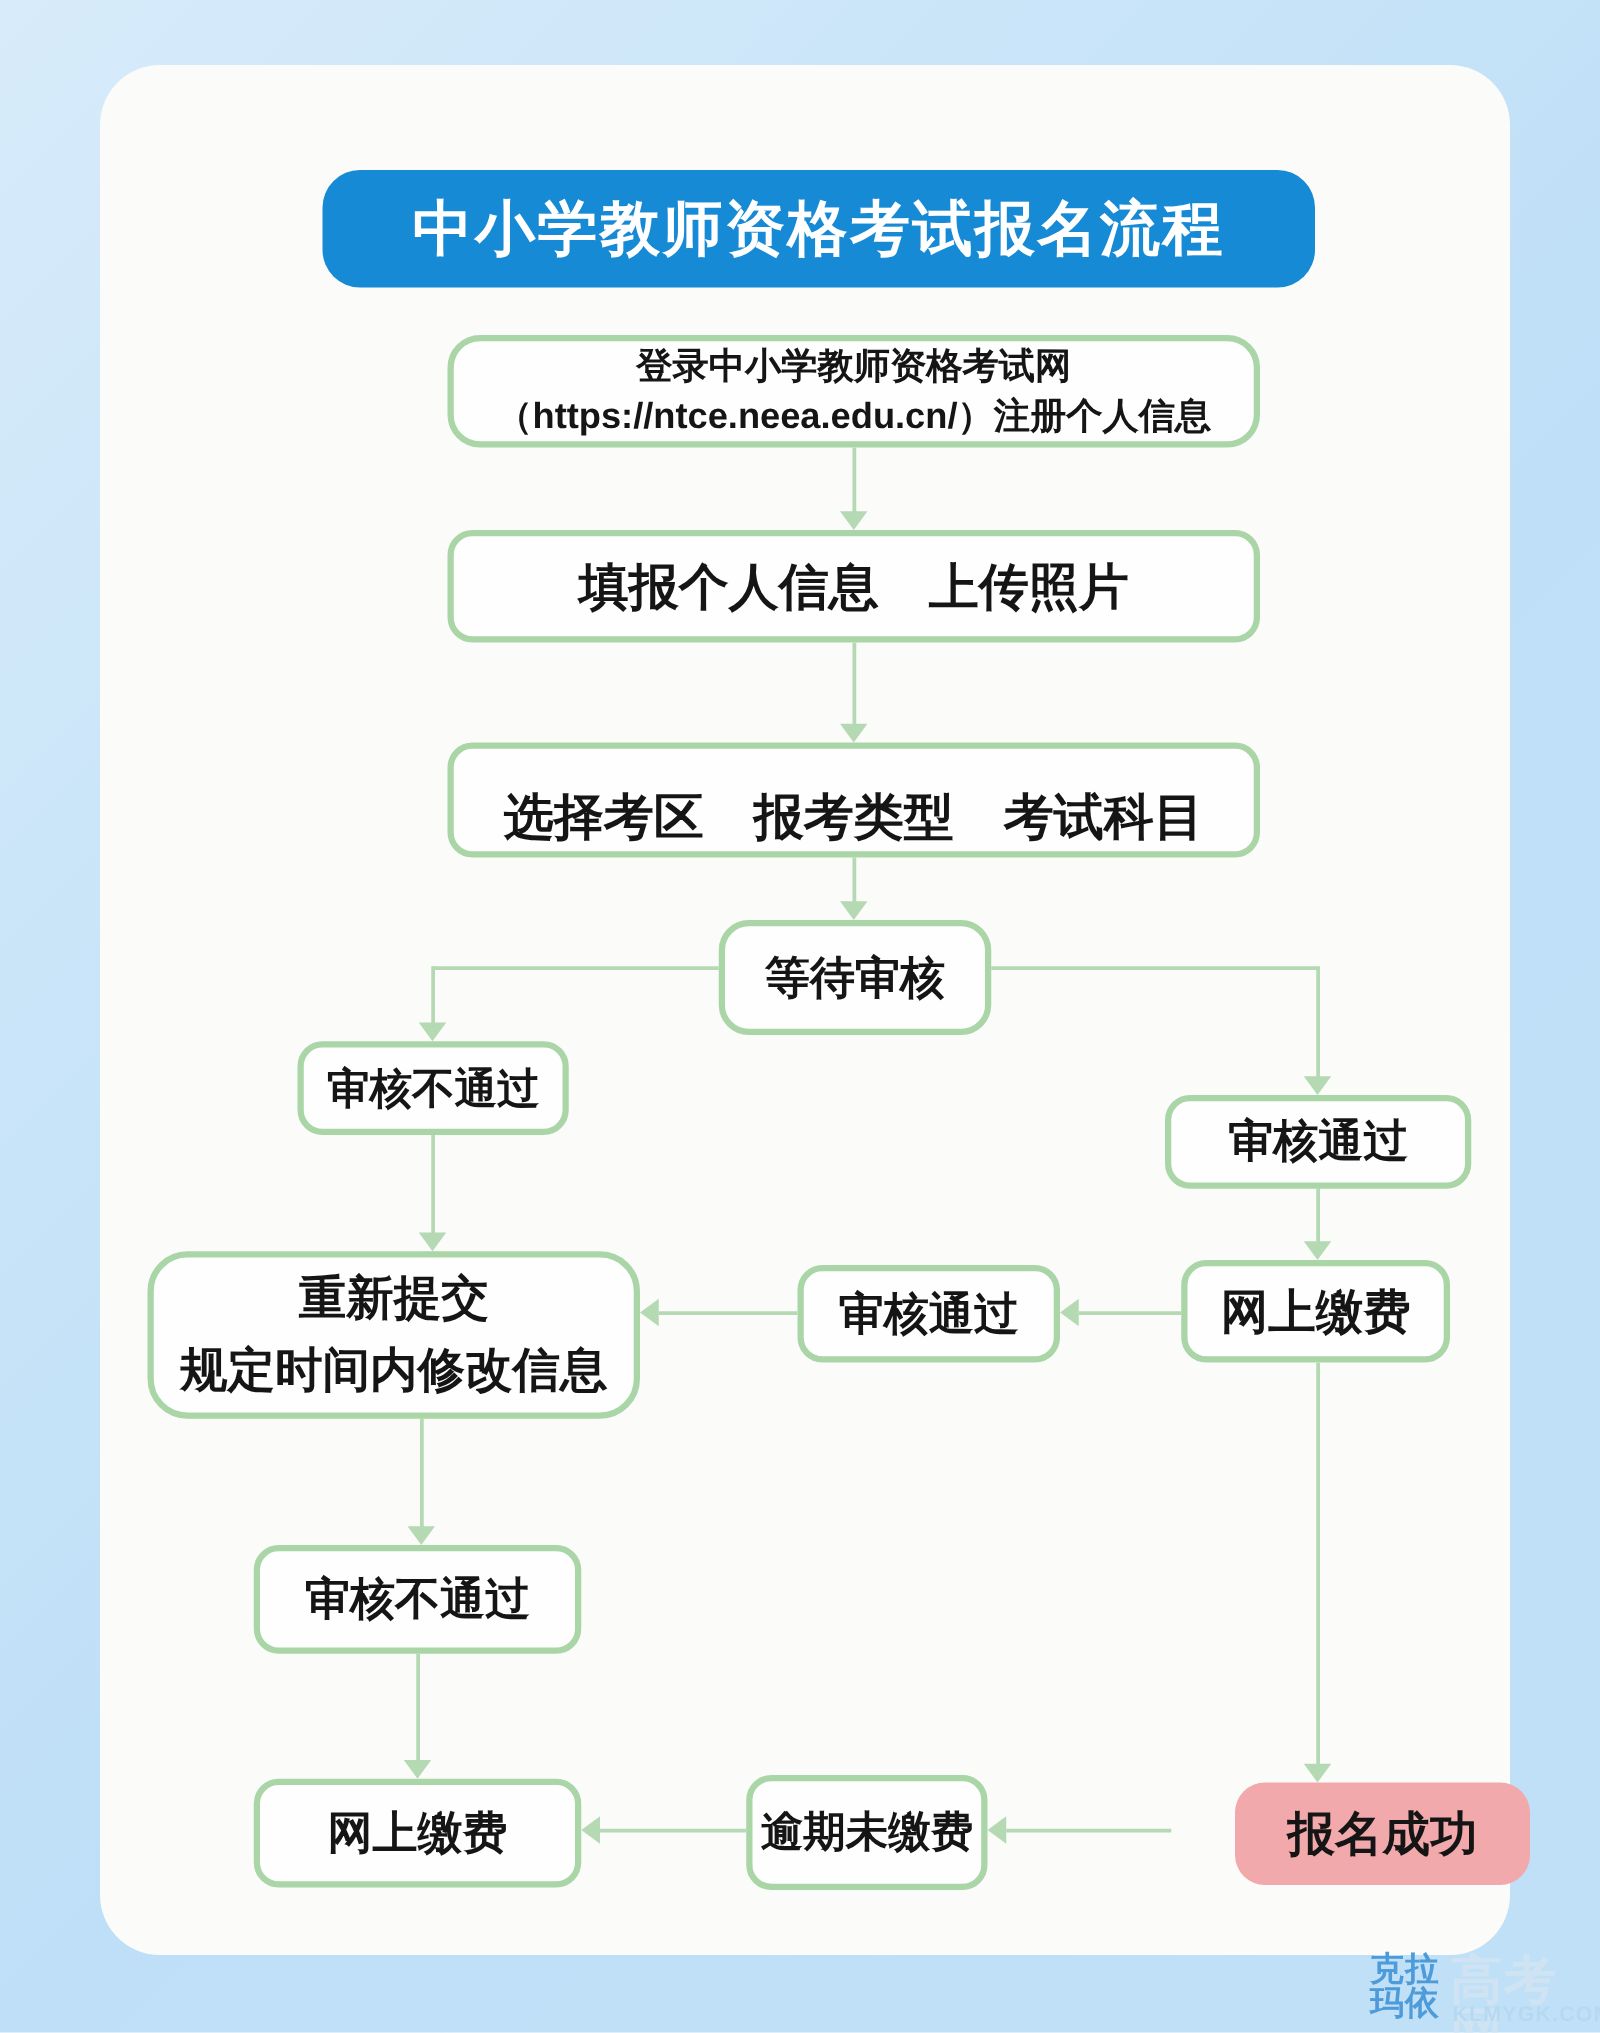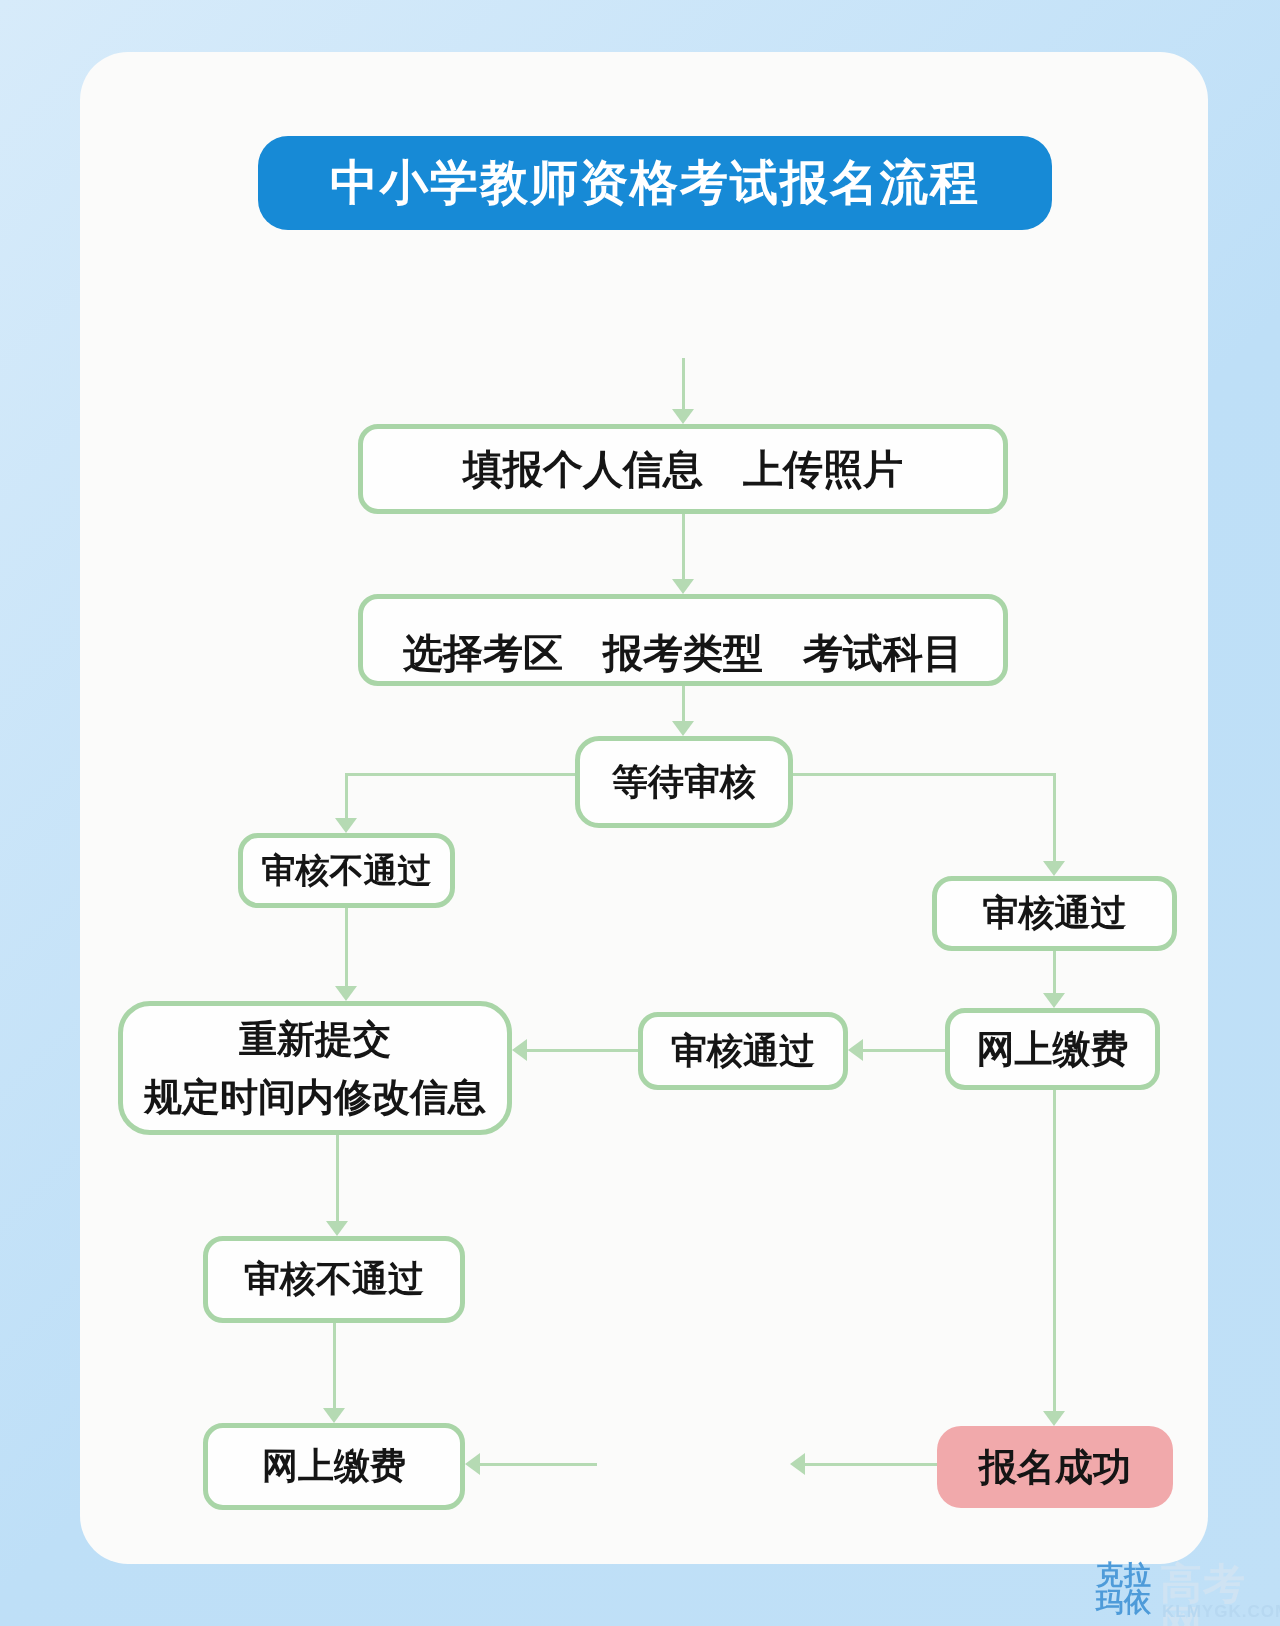--- a/index.html
+++ b/index.html
@@ -38,21 +38,21 @@
   .node-wait{left:575px;top:736px;width:218px;height:92px;font-size:36px;border-radius:24px;}
   .node-fail1{left:238px;top:833px;width:217px;height:75px;font-size:34px;}
   .node-passr{left:932px;top:876px;width:245px;height:75px;font-size:36px;}
   .node-modify{left:118px;top:1001px;width:394px;height:134px;font-size:38px;line-height:58px;border-radius:32px;}
   .node-passm{left:638px;top:1012px;width:210px;height:78px;font-size:36px;}
   .node-pay{left:945px;top:1008px;width:215px;height:82px;font-size:38px;}
   .node-fail2{left:203px;top:1236px;width:262px;height:87px;font-size:36px;}
   .node-notacc{left:203px;top:1423px;width:262px;height:87px;font-size:36px;}
   .node-overdue{left:597px;top:1420px;width:193px;height:92px;font-size:34px;}
   .node-success{
-    position:absolute;left:937px;top:1426px;width:236px;height:82px;
+    position:absolute;left:988px;top:1426px;width:236px;height:82px;
     background:var(--pink);border-radius:24px;
     display:flex;align-items:center;justify-content:center;
     color:var(--text);font-weight:700;font-size:38px;white-space:nowrap;
   }
   .vline{position:absolute;width:3px;background:var(--line-green);}
   .hline{position:absolute;height:3px;background:var(--line-green);}
   .head-down{position:absolute;width:0;height:0;
     border-left:11px solid transparent;border-right:11px solid transparent;
     border-top:15px solid var(--line-green);}
   .head-left{position:absolute;width:0;height:0;
@@ -69,20 +69,24 @@
 <body>
 
 <div id="stage">
 
   <div class="card"></div>
 
   <div class="title-pill">
     <span>中小学教师资格考试报名流程</span>
   </div>
 
+  <div class="node node-login">
+    <span>登录中小学教师资格考试网</span>
+    <span>（https://ntce.neea.edu.cn/）注册个人信息</span>
+  </div>
 
   <div class="node node-fill">
     <span>填报个人信息　上传照片</span>
   </div>
 
   <div class="node node-select">
     <span>选择考区　报考类型　考试科目</span>
   </div>
 
   <div class="node node-wait">
@@ -111,20 +115,23 @@
   </div>
 
   <div class="node node-passr">
     <span>审核通过</span>
   </div>
 
   <div class="node node-pay">
     <span>网上缴费</span>
   </div>
 
+  <div class="node node-overdue">
+    <span>逾期未缴费</span>
+  </div>
 
   <div class="node-success">
     <span>报名成功</span>
   </div>
 
   <div class="vline" style="left:682px;top:358px;height:52px;"></div>
   <div class="head-down" style="left:672px;top:409px;"></div>
 
   <div class="vline" style="left:682px;top:514px;height:66px;"></div>
   <div class="head-down" style="left:672px;top:579px;"></div>

